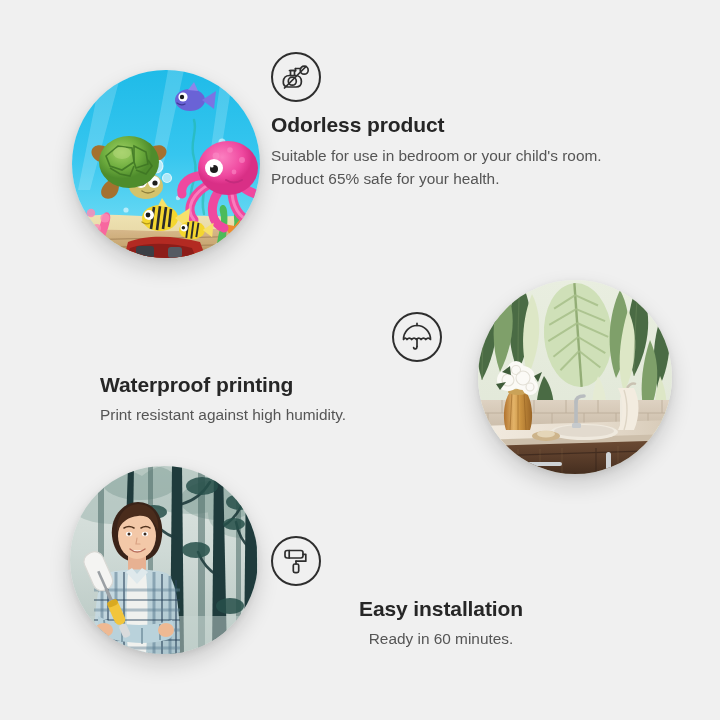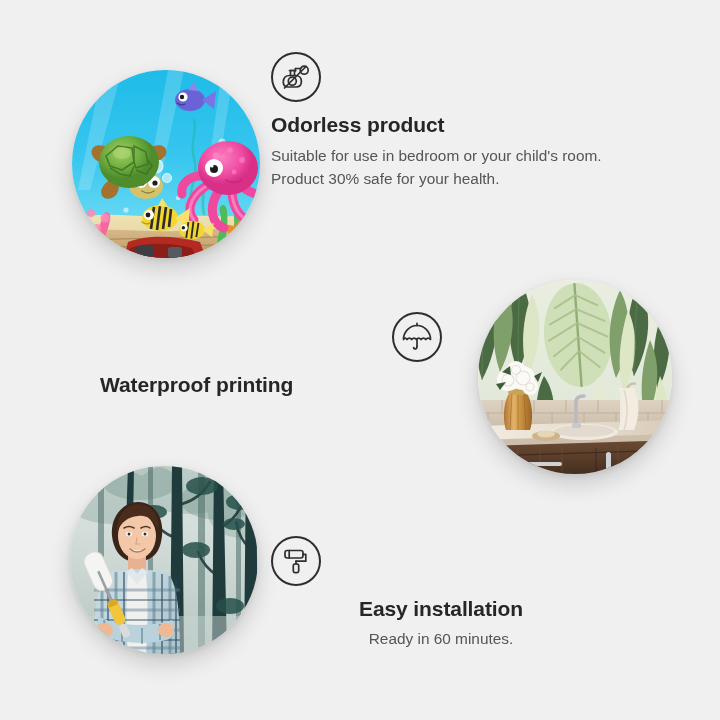--- a/index.html
+++ b/index.html
@@ -603,40 +603,41 @@
         <path d="M16.5 8.5 L16.5 10.8"></path>
 
         <circle cx="25.2" cy="10.2" r="4"></circle>
 
         <circle cx="13.3" cy="21.2" r="4"></circle>
 
         <path d="M5.5 28 L27 6.5"></path>
       </svg>
     </div>
     <div class="feature-title">Odorless product</div>
-    <div class="feature-desc">Suitable for use in bedroom or your child's room. Product 30% safe for your health.</div>
+    <div class="feature-desc">Suitable for use in bedroom or your child's room. Product 65% safe for your health.</div>
   </div>
 
   <div class="feature" id="feature-waterproof">
     <div class="feature-icon">
       <svg width="32" height="32" viewBox="0 0 32 32" fill="none" stroke="#2e2e2e" stroke-width="1.7" stroke-linecap="round" stroke-linejoin="round">
 
         <path d="M2.5 18.5 C2.5 10.6 8.6 4.5 16 4.5 C23.4 4.5 29.5 10.6 29.5 18.5
                  C28 16.6 26.3 16.6 24.8 18.5 C23.3 16.6 21.6 16.6 20.1 18.5
                  C18.6 16.6 16.9 16.6 15.4 18.5 C13.9 16.6 12.2 16.6 10.7 18.5
                  C9.2 16.6 7.5 16.6 6 18.5 C4.5 16.6 4 16.9 2.5 18.5 Z"></path>
 
         <path d="M16 4.5 L16 2.4"></path>
 
         <path d="M16 18.5 L16 25.5"></path>
 
         <path d="M16 25.5 C16 28.2 13.3 28.6 12.6 26.6"></path>
       </svg>
     </div>
     <div class="feature-title">Waterproof printing</div>
+    <div class="feature-desc">Print resistant against high humidity.</div>
   </div>
 
   <div class="feature" id="feature-easy">
     <div class="feature-icon">
       <svg width="32" height="32" viewBox="0 0 32 32" fill="none" stroke="#2e2e2e" stroke-width="1.7" stroke-linecap="round" stroke-linejoin="round">
 
         <rect x="5" y="5.5" width="18" height="7.5" rx="2.2"></rect>
 
         <path d="M9.2 5.5 L9.2 13"></path>
 

